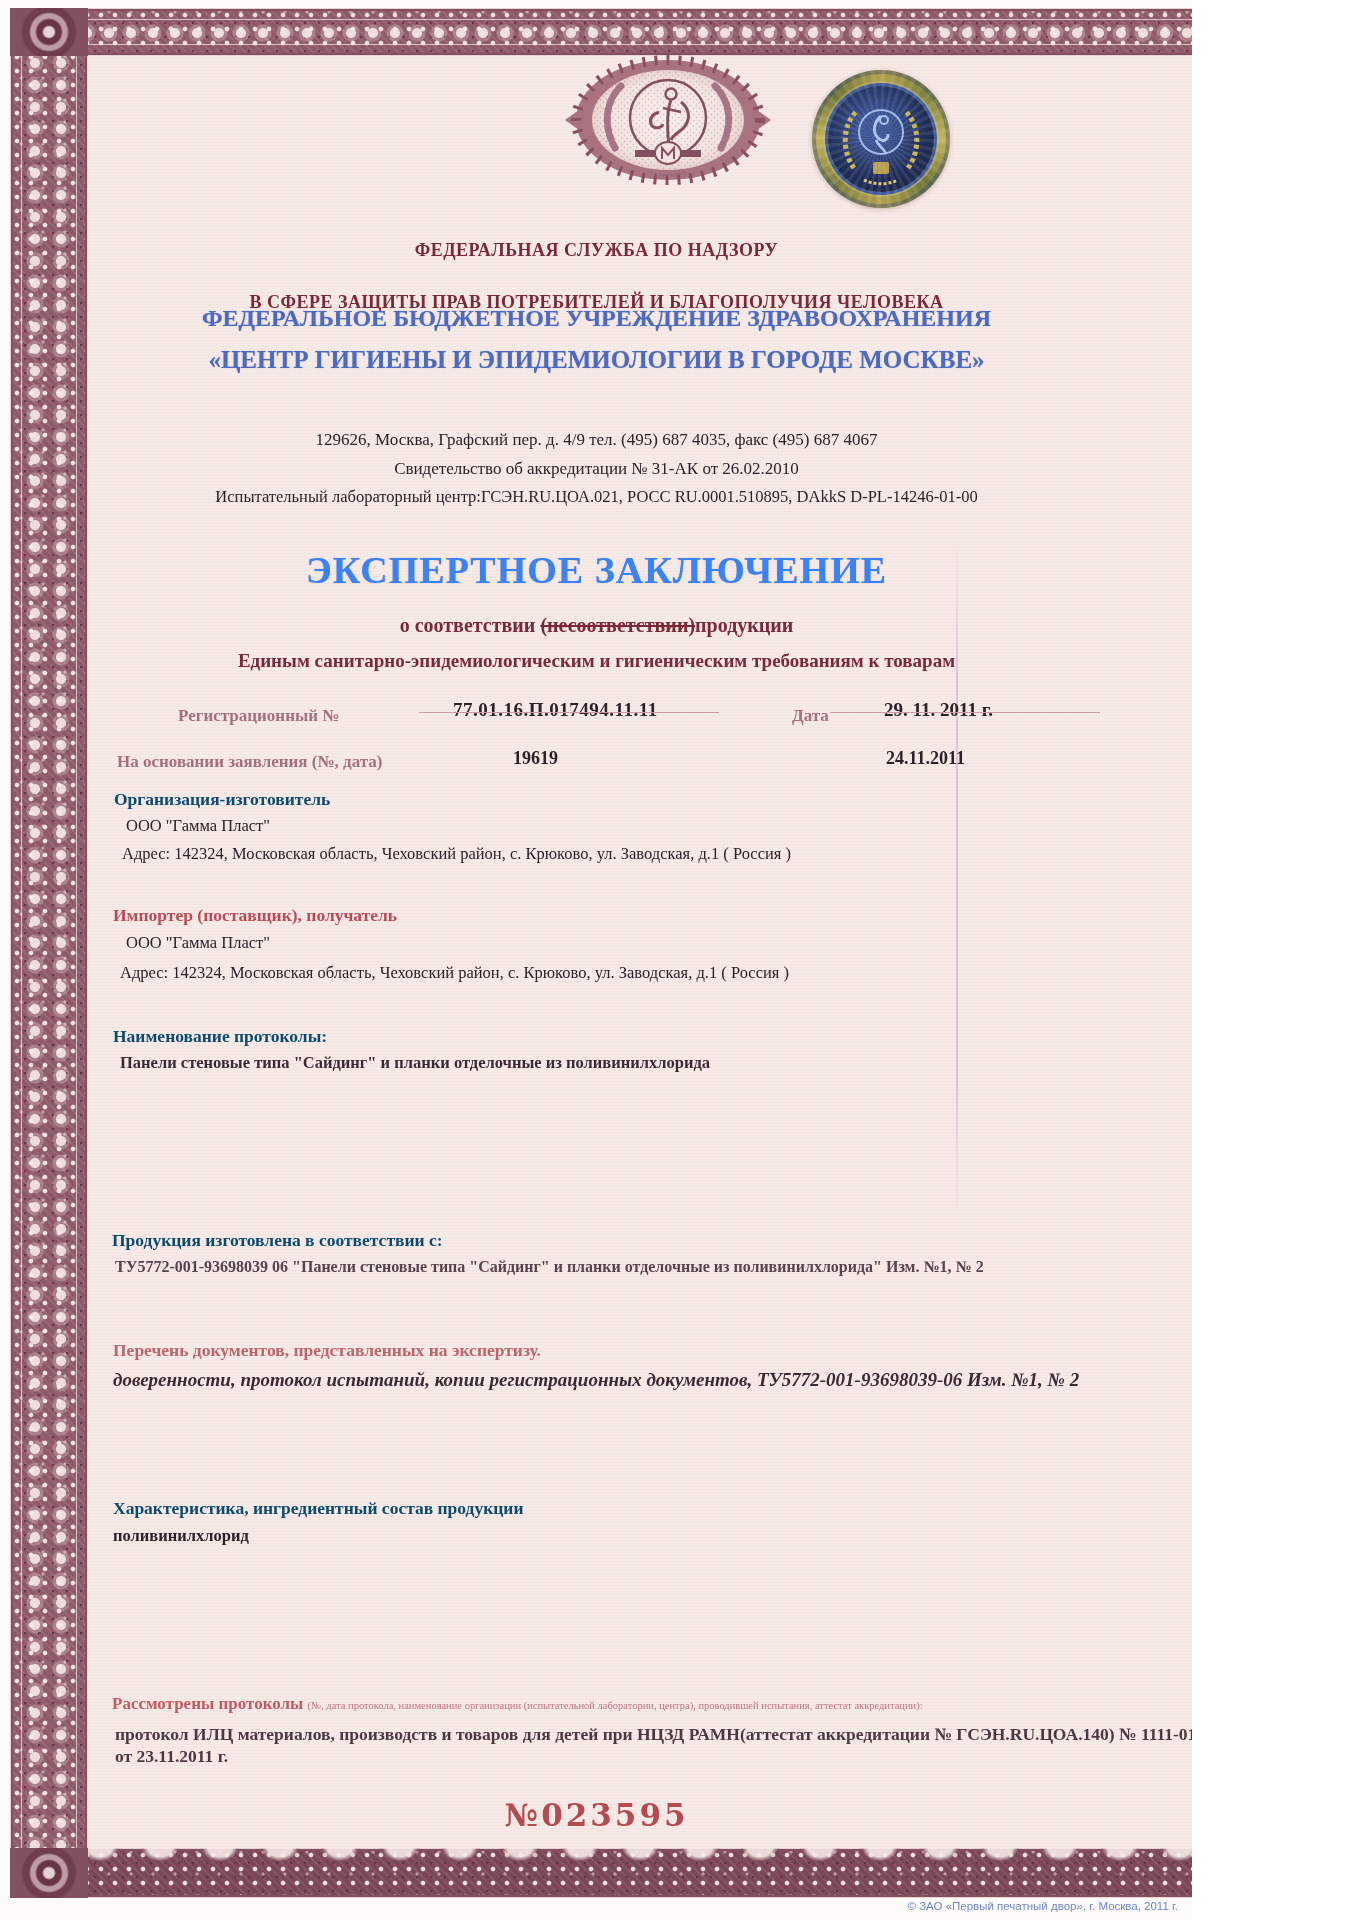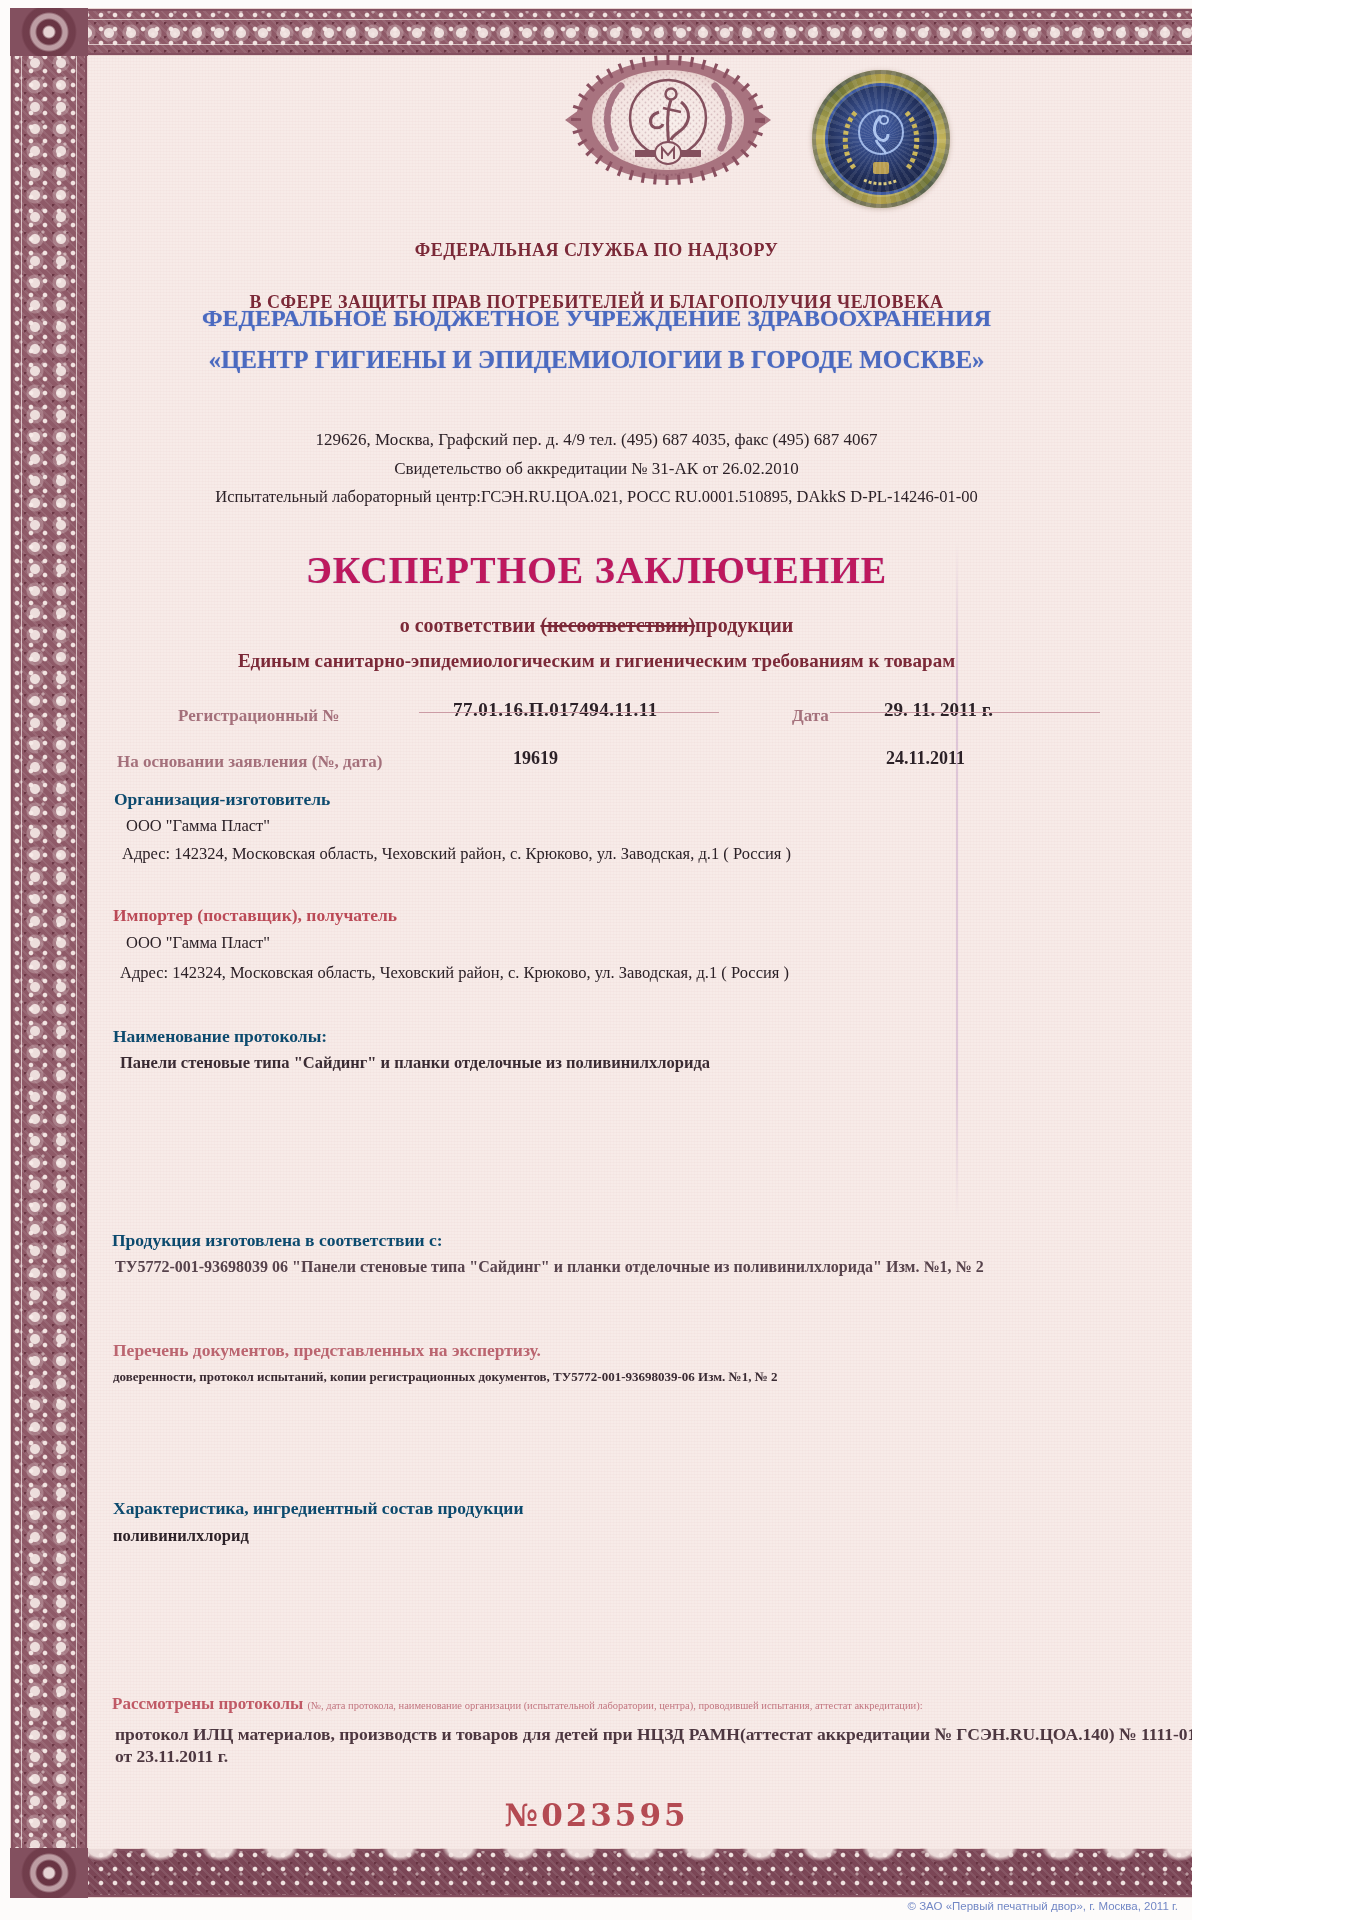--- a/index.html
+++ b/index.html
@@ -139,21 +139,21 @@
 
   <div class="t c maroon" style="top:240px;font-size:18px;letter-spacing:.5px;">ФЕДЕРАЛЬНАЯ СЛУЖБА ПО НАДЗОРУ</div>
   <div class="t c maroon" style="top:292px;font-size:18px;letter-spacing:.5px;">В СФЕРЕ ЗАЩИТЫ ПРАВ ПОТРЕБИТЕЛЕЙ И БЛАГОПОЛУЧИЯ  ЧЕЛОВЕКА</div>
   <div class="t c blue" style="top:305px;font-size:24px;text-shadow:0 0 1px rgba(75,106,192,.55);">ФЕДЕРАЛЬНОЕ БЮДЖЕТНОЕ УЧРЕЖДЕНИЕ ЗДРАВООХРАНЕНИЯ</div>
   <div class="t c blue" style="top:346px;font-size:25px;text-shadow:0 0 1px rgba(75,106,192,.55);">«ЦЕНТР ГИГИЕНЫ И ЭПИДЕМИОЛОГИИ В ГОРОДЕ МОСКВЕ»</div>
 
   <div class="t c body-black" style="top:430px;font-size:17px;">129626, Москва, Графский пер. д. 4/9 тел. (495) 687 4035, факс (495) 687 4067</div>
   <div class="t c body-black" style="top:459px;font-size:17px;">Свидетельство об аккредитации № 31-АК от 26.02.2010</div>
   <div class="t c body-black" style="top:487px;font-size:16.5px;">Испытательный лабораторный центр:ГСЭН.RU.ЦОА.021, РОСС RU.0001.510895, DAkkS D-PL-14246-01-00</div>
 
-  <div class="t c" style="top:548px;font-size:38px;font-weight:bold;color:#be185d;letter-spacing:1px;text-shadow:0 0 1px rgba(74,111,199,.5);">ЭКСПЕРТНОЕ ЗАКЛЮЧЕНИЕ</div>
+  <div class="t c" style="top:548px;font-size:38px;font-weight:bold;color:#3b82f6;letter-spacing:1px;text-shadow:0 0 1px rgba(74,111,199,.5);">ЭКСПЕРТНОЕ ЗАКЛЮЧЕНИЕ</div>
   <div class="t c maroon" style="top:614px;font-size:20px;">
     <span>о соответствии </span><span class="struck">(несоответствии)</span><span>продукции</span>
   </div>
   <div class="t c maroon" style="top:650px;font-size:19px;">Единым санитарно-эпидемиологическим и гигиеническим требованиям к товарам</div>
 
   <div class="t" style="left:178px;top:706px;font-size:17px;color:#a4707b;font-weight:bold;">Регистрационный №</div>
   <div class="t body-black" style="left:453px;top:699px;font-size:19px;font-weight:bold;letter-spacing:.5px;">77.01.16.П.017494.11.11</div>
   <div class="underline" style="left:419px;top:712px;width:300px;"></div>
   <div class="t" style="left:792px;top:706px;font-size:17px;color:#a4707b;font-weight:bold;">Дата</div>
   <div class="t body-black" style="left:884px;top:699px;font-size:19px;font-weight:bold;">29. 11. 2011 г.</div>
@@ -171,21 +171,21 @@
   <div class="t body-black" style="left:126px;top:933px;font-size:16.5px;">ООО "Гамма Пласт"</div>
   <div class="t body-black" style="left:120px;top:963px;font-size:16.5px;">Адрес: 142324, Московская область, Чеховский район, с. Крюково, ул. Заводская, д.1 ( Россия )</div>
 
   <div class="t label" style="left:113px;top:1026px;font-size:17.5px;">Наименование протоколы:</div>
   <div class="t body-black" style="left:120px;top:1053px;font-size:16.5px;font-weight:bold;color:#3a2b33;">Панели стеновые типа "Сайдинг" и планки отделочные из поливинилхлорида</div>
 
   <div class="t label" style="left:112px;top:1230px;font-size:17.5px;">Продукция изготовлена в соответствии с:</div>
   <div class="t" style="left:115px;top:1258px;font-size:16px;color:#57434c;font-weight:bold;">ТУ5772-001-93698039 06 "Панели стеновые типа "Сайдинг" и планки отделочные из поливинилхлорида" Изм. №1, № 2</div>
 
   <div class="t label-light" style="left:113px;top:1340px;font-size:17.5px;">Перечень документов, представленных на экспертизу.</div>
-  <div class="t" style="left:113px;top:1369px;font-size:13px;color:#3a2b33;font-weight:bold;">доверенности, протокол испытаний, копии регистрационных документов, ТУ5772-001-93698039-06 Изм. №1, № 2</div>
+  <div class="t" style="left:113px;top:1369px;font-size:19px;color:#3a2b33;font-weight:bold;font-style:italic;">доверенности, протокол испытаний, копии регистрационных документов, ТУ5772-001-93698039-06 Изм. №1, № 2</div>
 
   <div class="t label" style="left:113px;top:1498px;font-size:17.5px;">Характеристика, ингредиентный состав продукции</div>
   <div class="t body-black" style="left:113px;top:1526px;font-size:16.5px;font-weight:bold;">поливинилхлорид</div>
 
   <div class="t" style="left:112px;top:1694px;font-size:17px;color:#c05a66;font-weight:bold;white-space:normal;width:1160px;">
     <span>Рассмотрены протоколы</span>
     <span style="font-size:10.5px;font-weight:normal;color:#c27680;">(№, дата протокола, наименование организации (испытательной лаборатории, центра), проводившей испытания, аттестат аккредитации):</span>
   </div>
   <div class="t" style="left:115px;top:1723px;width:1150px;white-space:normal;font-size:17.5px;line-height:22px;color:#4d3740;font-weight:bold;">протокол ИЛЦ материалов, производств и товаров для детей при НЦЗД РАМН(аттестат аккредитации № ГСЭН.RU.ЦОА.140) № 1111-01674 ДА от 23.11.2011 г.</div>
 

